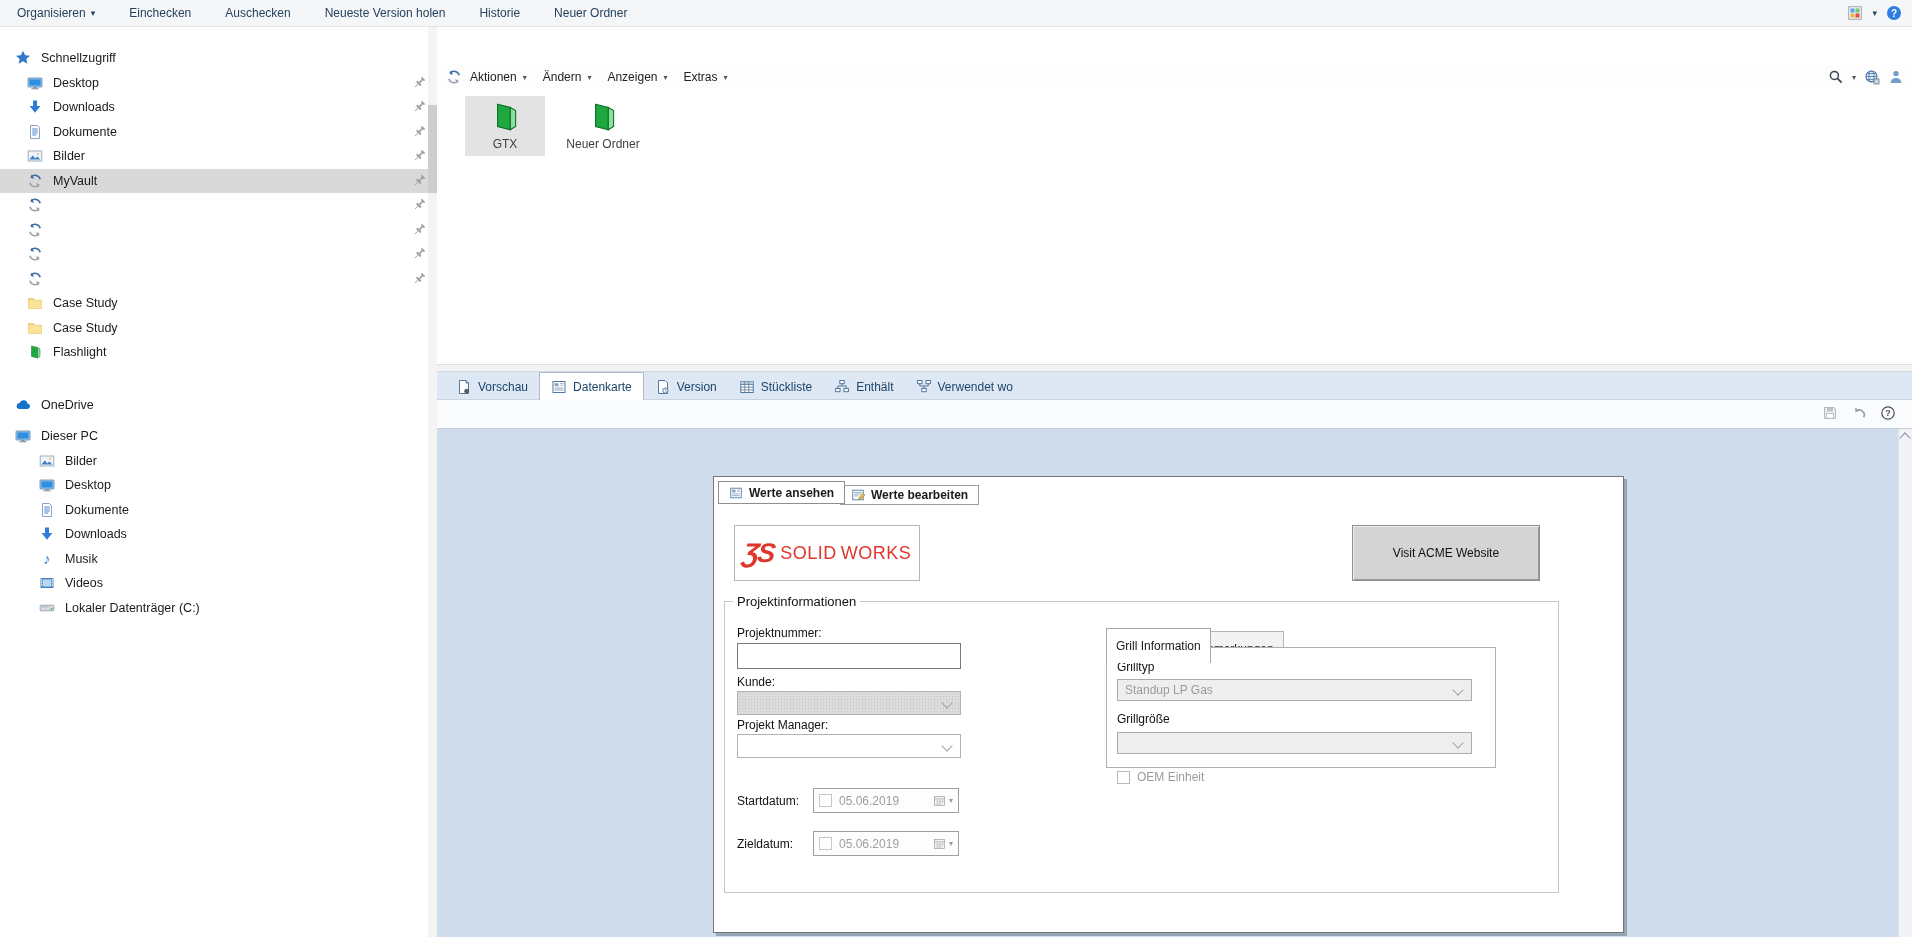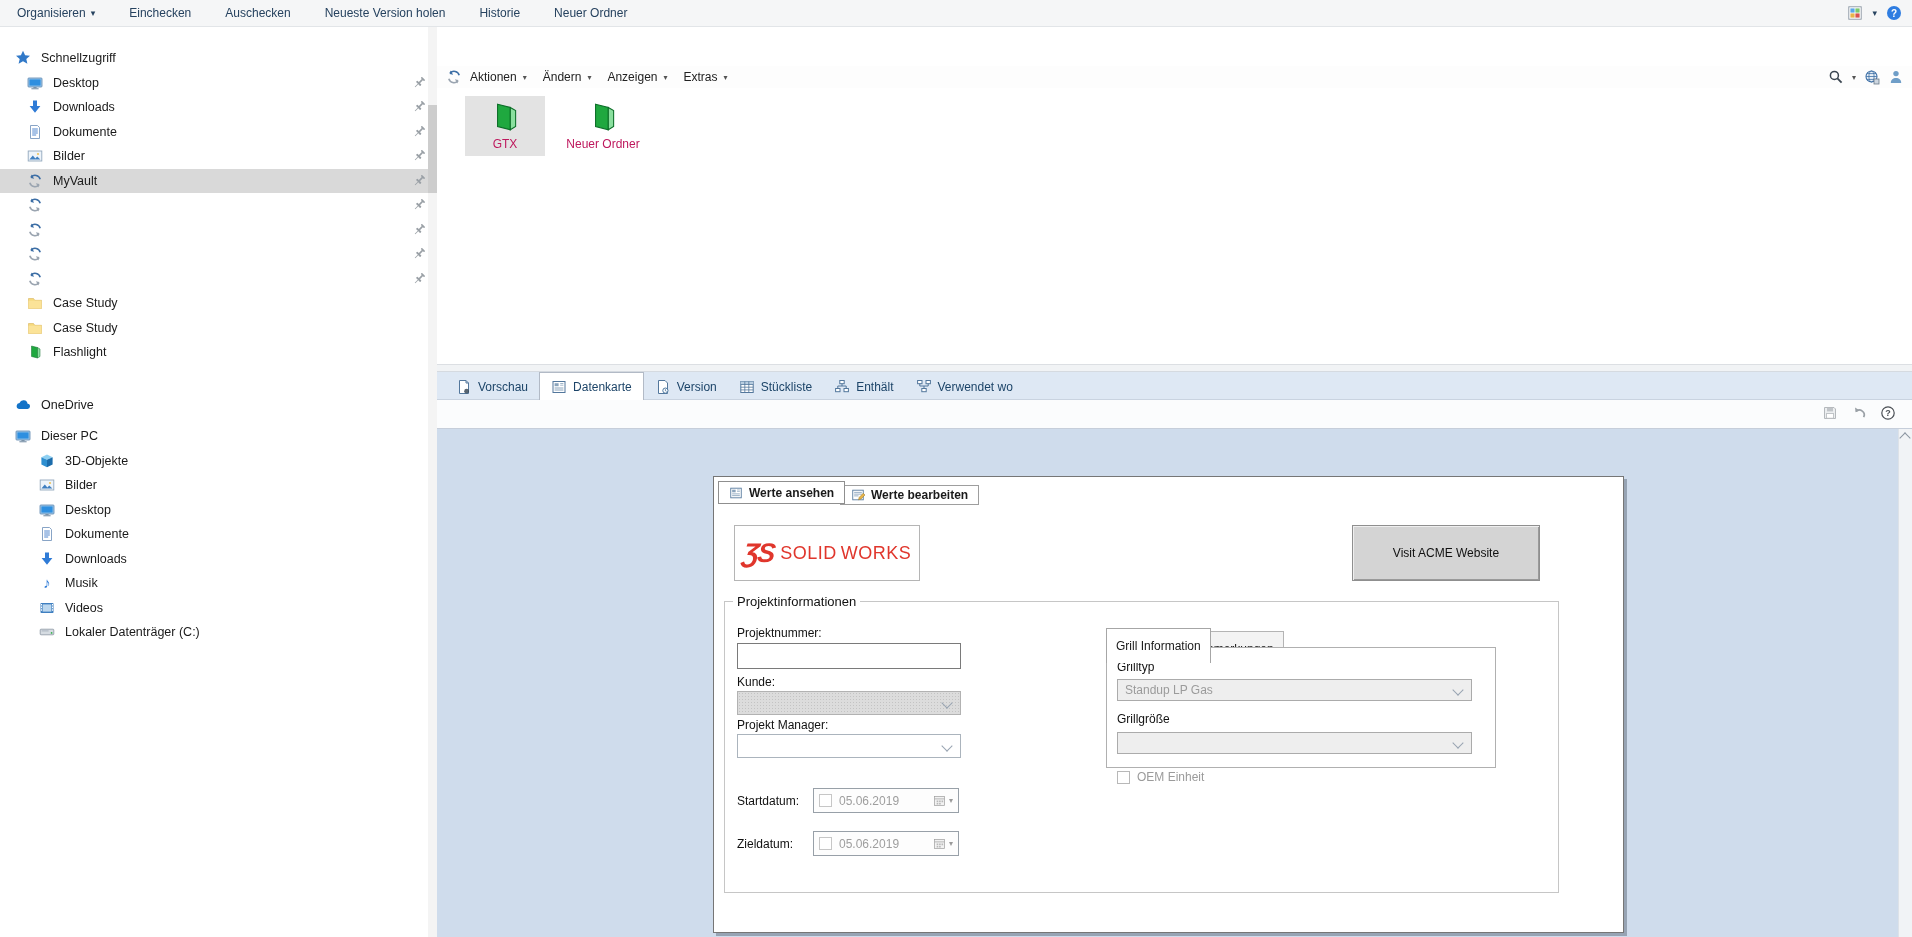--- a/index.html
+++ b/index.html
@@ -30,21 +30,21 @@
   
   .main{position:absolute;left:437px;top:27px;right:0;bottom:0;margin-top:39px;}
   .menubar{position:absolute;left:0;top:0;right:0;height:22px;background:#fdfdfd;display:flex;align-items:center;padding-left:9px;color:#222;}
   .menubar .mitem{display:flex;align-items:center;gap:6px;padding:0 8px;height:100%;}
   .menubar .mcaret{font-size:8px;color:#555;}
   .menu-right{position:absolute;right:8px;top:3px;display:flex;align-items:center;gap:8px;}
 
   .filearea{position:absolute;left:0;top:22px;right:0;height:276px;background:#fff;display:flex;align-items:flex-start;padding:8px 0 0 28px;box-sizing:border-box;gap:18px;}
   .tile{width:80px;height:60px;display:flex;flex-direction:column;align-items:center;justify-content:flex-start;padding-top:4px;box-sizing:border-box;}
   .tile.sel{background:#e3e3e3;}
-  .tile .fname{margin-top:3px;font-size:12px;color:#be185d;white-space:nowrap;}
+  .tile .fname{margin-top:3px;font-size:12px;color:#404040;white-space:nowrap;}
 
   .splitter{position:absolute;left:0;top:298px;right:0;height:8px;background:#f1f3f5;border-top:1px solid #dcdfe3;border-bottom:1px solid #d5dae0;box-sizing:border-box;}
 
   
   .tabbar{position:absolute;left:0;top:306px;right:0;height:28px;background:#dee8f4;border-bottom:1px solid #c9d3e0;display:flex;align-items:flex-end;padding-left:8px;box-sizing:border-box;}
   .ptab{display:flex;align-items:center;gap:6px;height:24px;padding:0 11px;color:#1c4468;font-size:12px;}
   .ptab.active{background:#fff;border:1px solid #b2bac6;border-bottom:none;height:28px;box-sizing:border-box;position:relative;top:1px;z-index:2;}
   .strip{position:absolute;left:0;top:334px;right:0;height:29px;background:#fbfcfd;border-bottom:1px solid #c6ceda;box-sizing:border-box;}
   .strip-icons{position:absolute;right:16px;top:5px;display:flex;align-items:center;gap:13px;}
 
@@ -379,26 +379,20 @@
       <svg class="ic">
           <use href="#i-cloud"></use>
         </svg>
       <span class="lbl">OneDrive</span>
     </div>
     <div class="sb-row ind1" style="margin-top:7px">
       <svg class="ic">
           <use href="#i-monitor"></use>
         </svg>
       <span class="lbl">Dieser PC</span>
-    </div>
-    <div class="sb-row ind3">
-      <svg class="ic">
-          <use href="#i-cube"></use>
-        </svg>
-      <span class="lbl">3D-Objekte</span>
     </div>
     <div class="sb-row ind3">
       <svg class="ic">
           <use href="#i-pic"></use>
         </svg>
       <span class="lbl">Bilder</span>
     </div>
     <div class="sb-row ind3">
       <svg class="ic">
           <use href="#i-monitor"></use>

